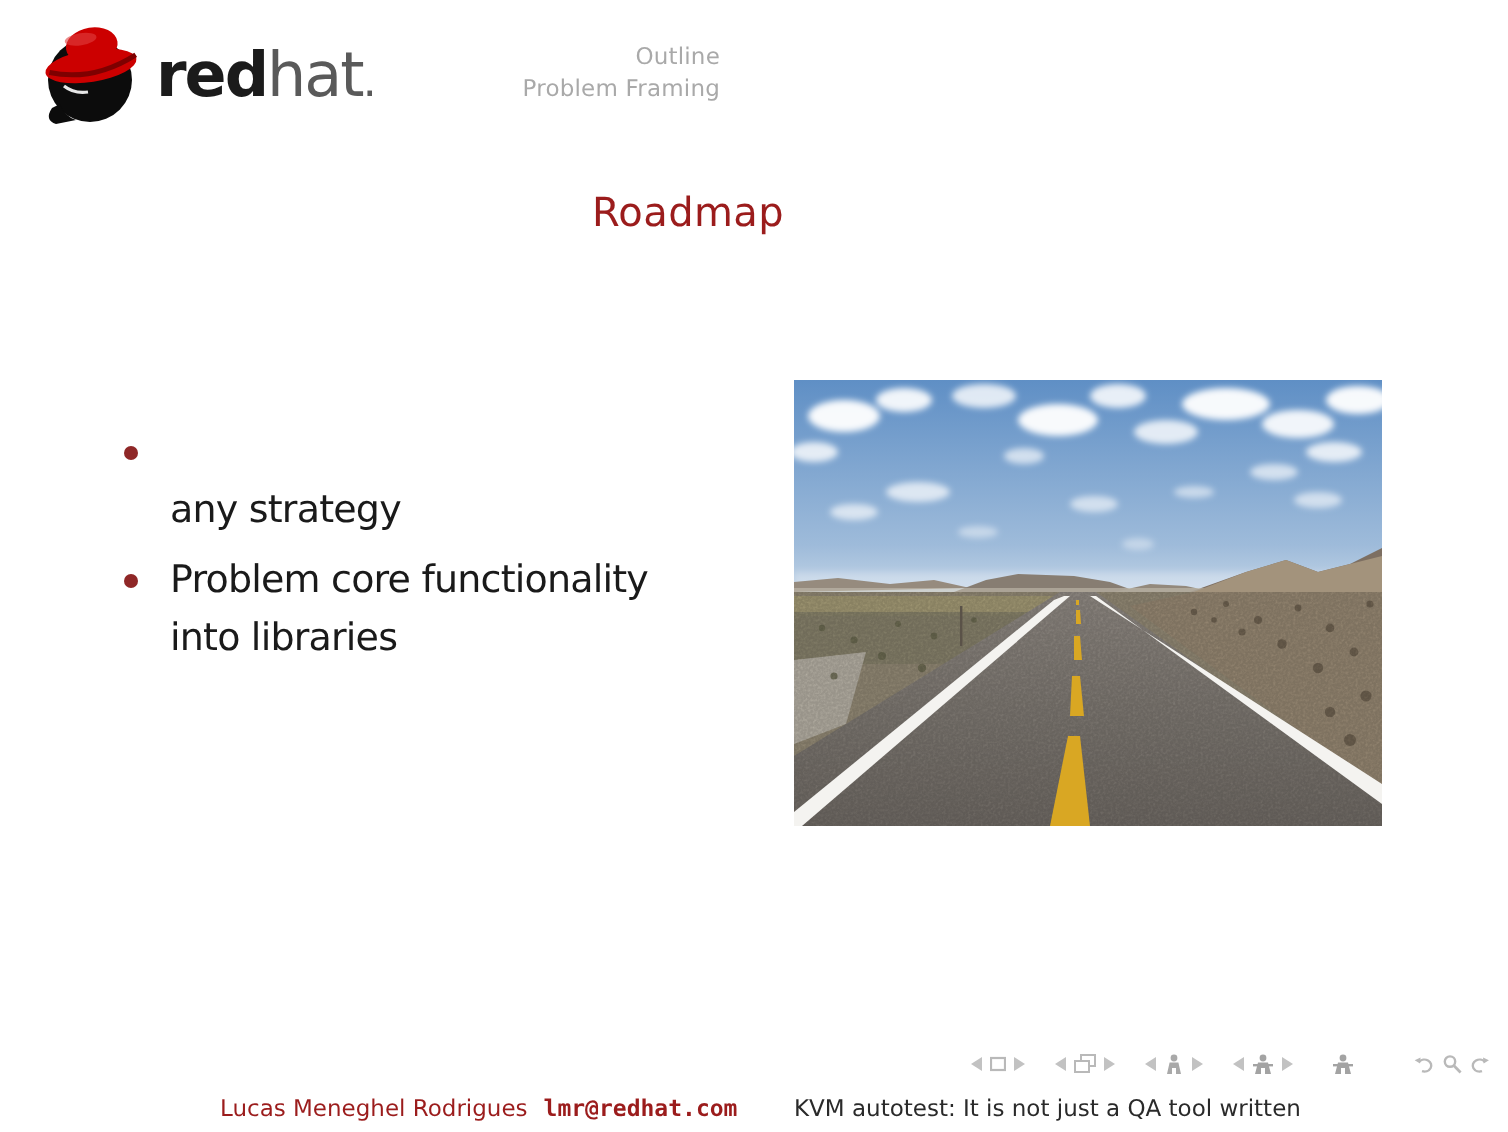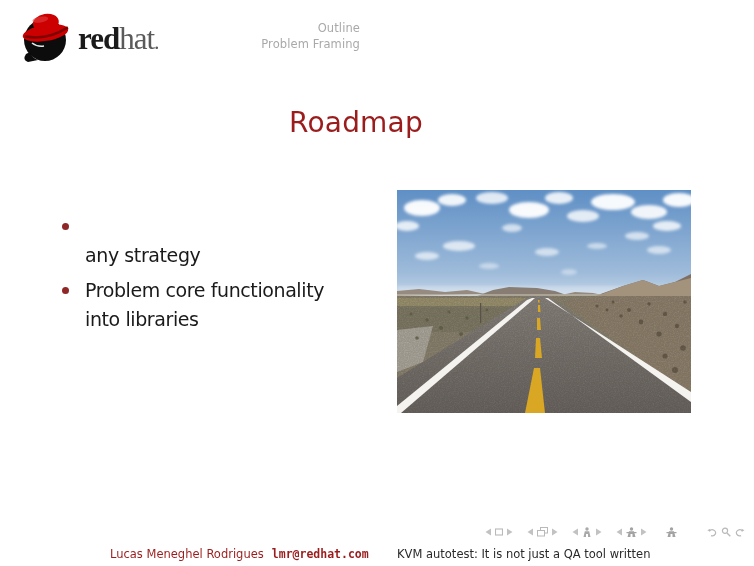--- a/index.html
+++ b/index.html
@@ -1,33 +1,33 @@
 <!DOCTYPE html>
 <html><head>
 <meta charset="utf-8">
 <style>
   html,body{margin:0;padding:0;background:#888;}
   .slide{
     position:relative;width:754px;height:566px;background:#ffffff;overflow:hidden;
     font-family:"DejaVu Sans","Liberation Sans",sans-serif;color:#1a1a1a;
   }
   
-  .logo{position:absolute;left:18px;top:10px;display:flex;align-items:center;font-family:Liberation Serif, serif;}
+  .logo{position:absolute;left:18px;top:10px;display:flex;align-items:center;}
   .logo-mark{width:54px;height:56px;display:block;}
   .logo-text{margin-left:6px;font-size:31px;letter-spacing:-1px;line-height:1;}
   .logo-red{font-weight:800;color:#1b1b1b;}
   .logo-hat{font-weight:400;color:#5a5a5a;}
   .logo-tm{font-weight:400;color:#5a5a5a;font-size:22px;}
   .secnav{position:absolute;left:0;top:21px;width:360px;text-align:right;
     font-size:11.5px;line-height:15.5px;letter-spacing:.1px;}
   .secnav .inactive{color:#a9a9a9;}
   .secnav .active{color:#1a1a1a;}
   
-  .title{position:absolute;left:0;top:90px;width:680px;margin:16px;text-align:center;
-    font-size:28px;font-weight:500;color:#9b1c1c;letter-spacing:.2px;}
+  .title{position:absolute;left:0;top:90px;width:680px;margin:4px;text-align:center;
+    font-size:20px;font-weight:500;color:#9b1c1c;letter-spacing:.2px;}
   
   .heading{position:absolute;left:36px;top:177px;font-size:21px;letter-spacing:-.2px;}
   .bullets{position:absolute;left:85px;top:212px;margin:0;padding:0;list-style:none;
     font-size:19px;line-height:29px;letter-spacing:-.4px;width:320px;}
   .bullets li{position:relative;margin-bottom:6px;}
   .bullet-dot{position:absolute;left:-23px;top:11px;width:7px;height:7px;border-radius:50%;
     background:#8f2727;display:block;}
   
   .photo{position:absolute;left:397px;top:190px;width:294px;height:223px;margin:0;}
   .photo svg{display:block;width:294px;height:223px;}

